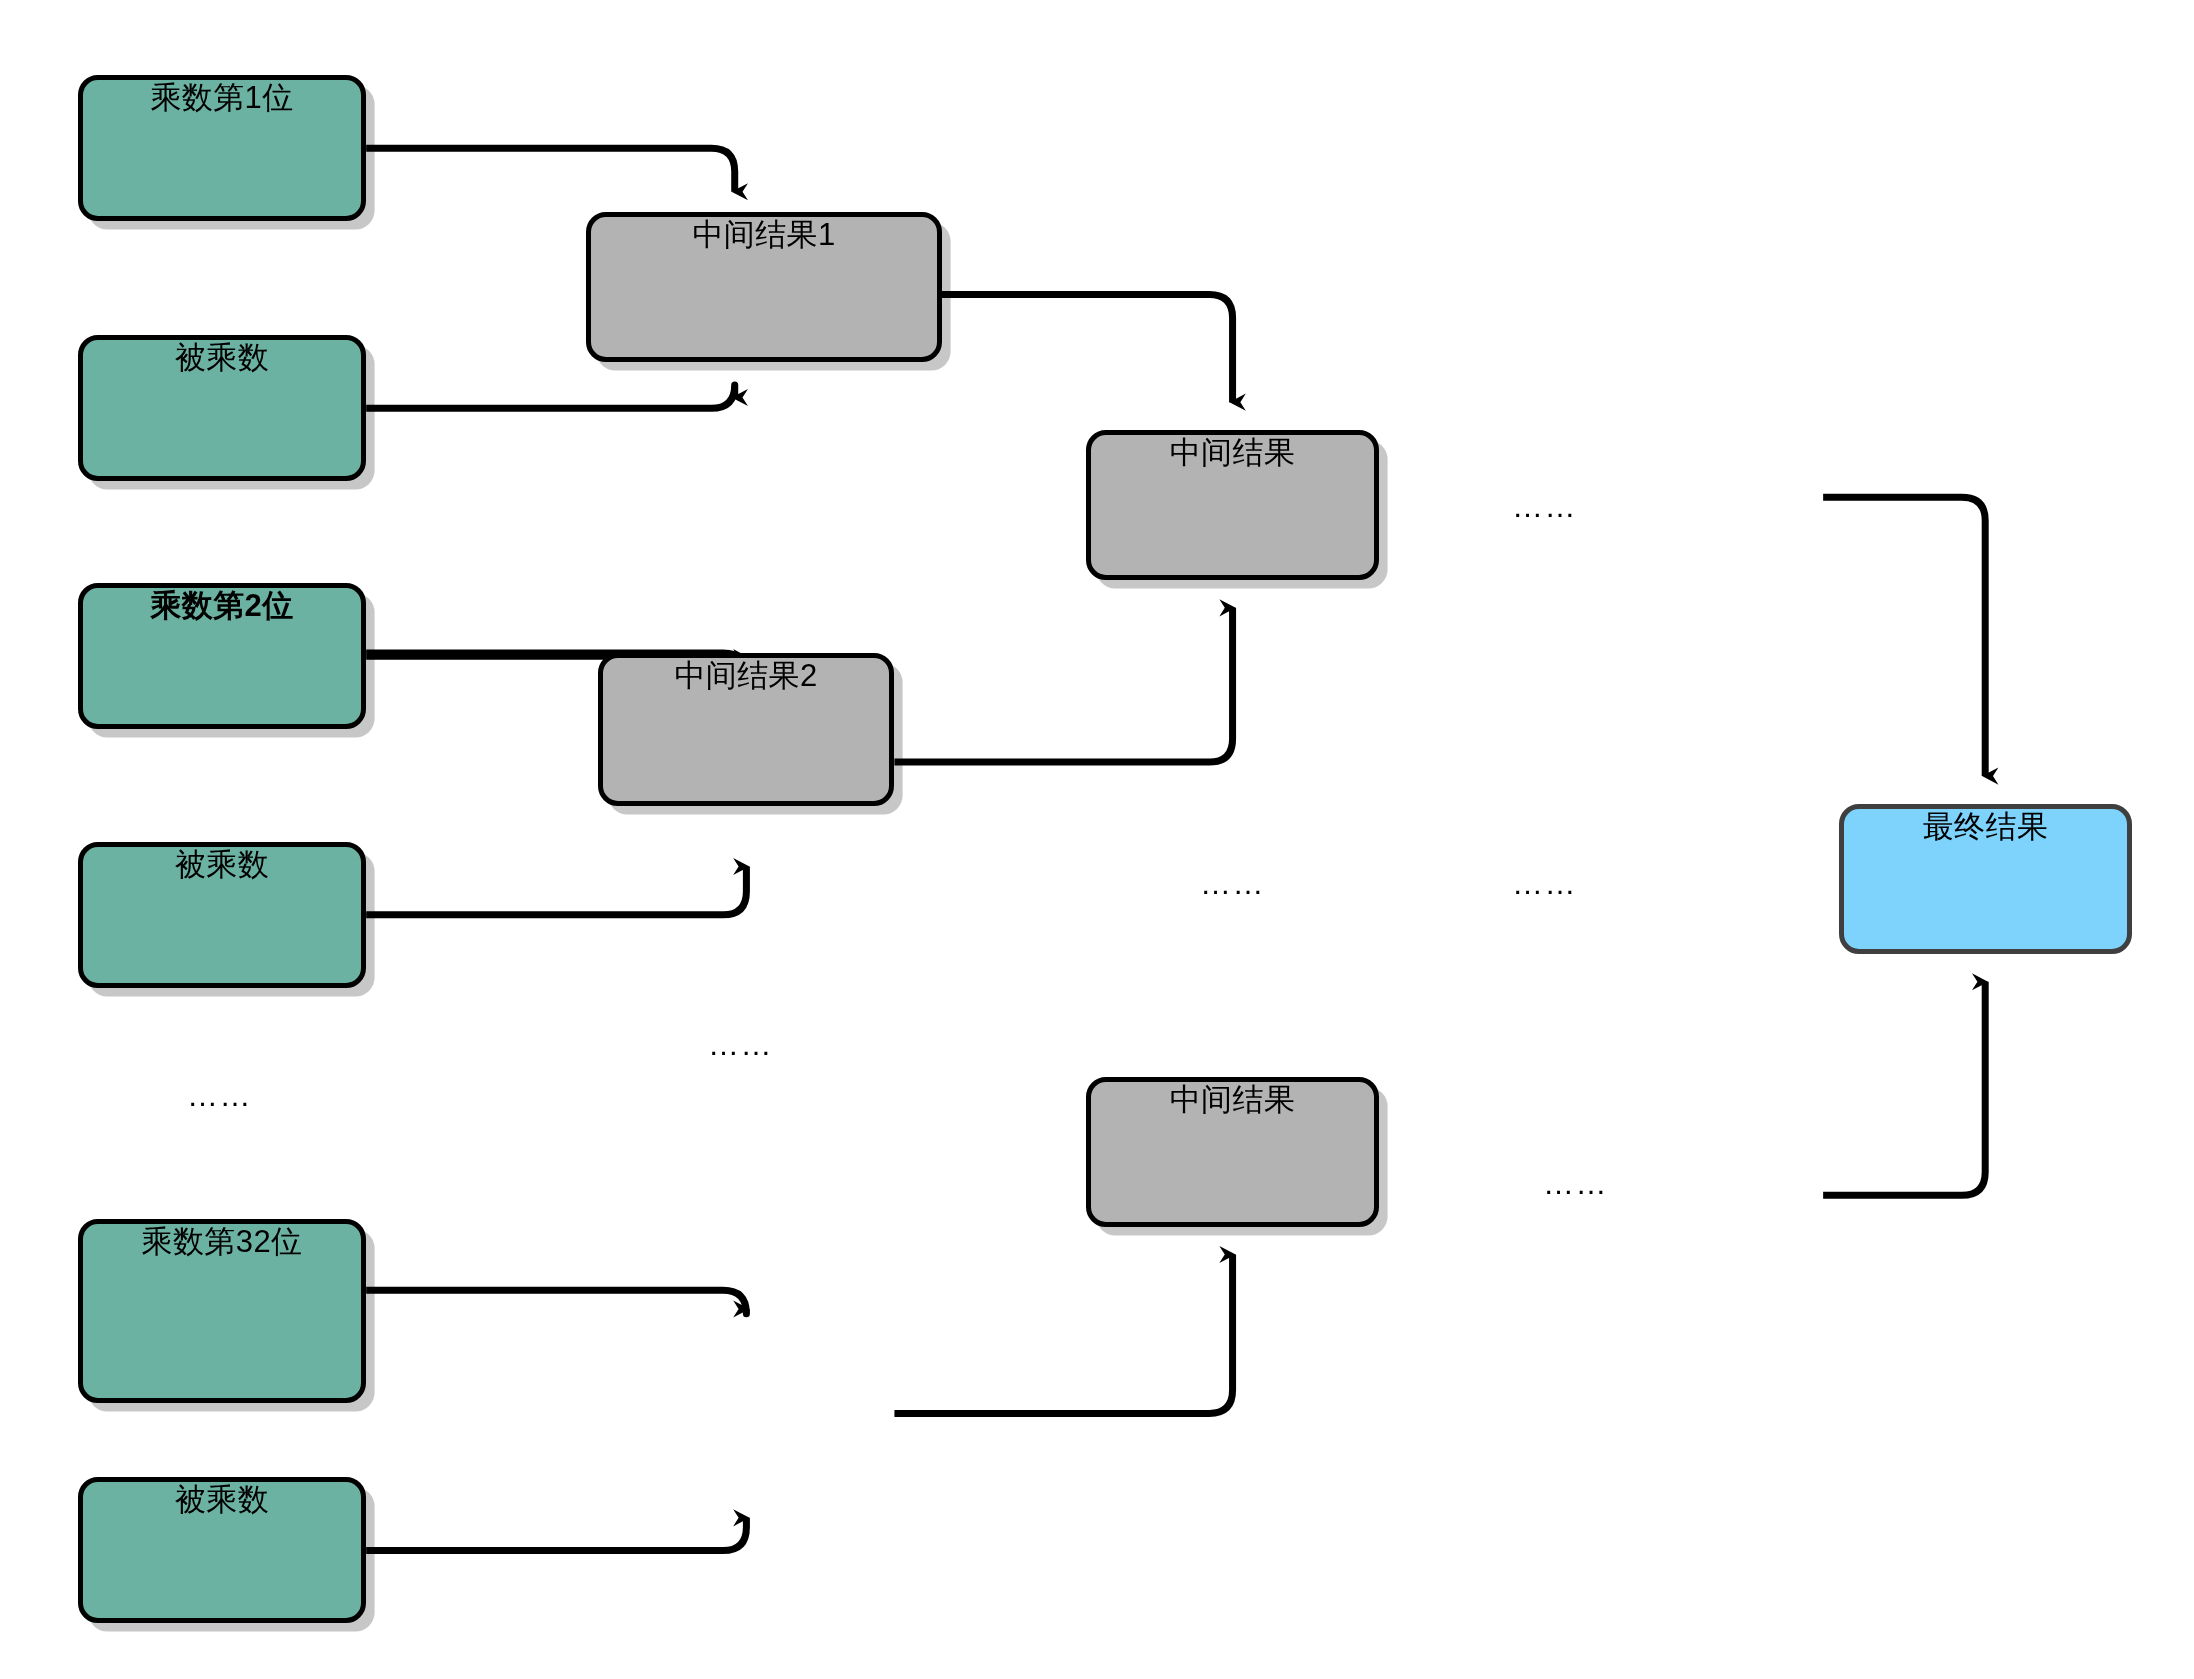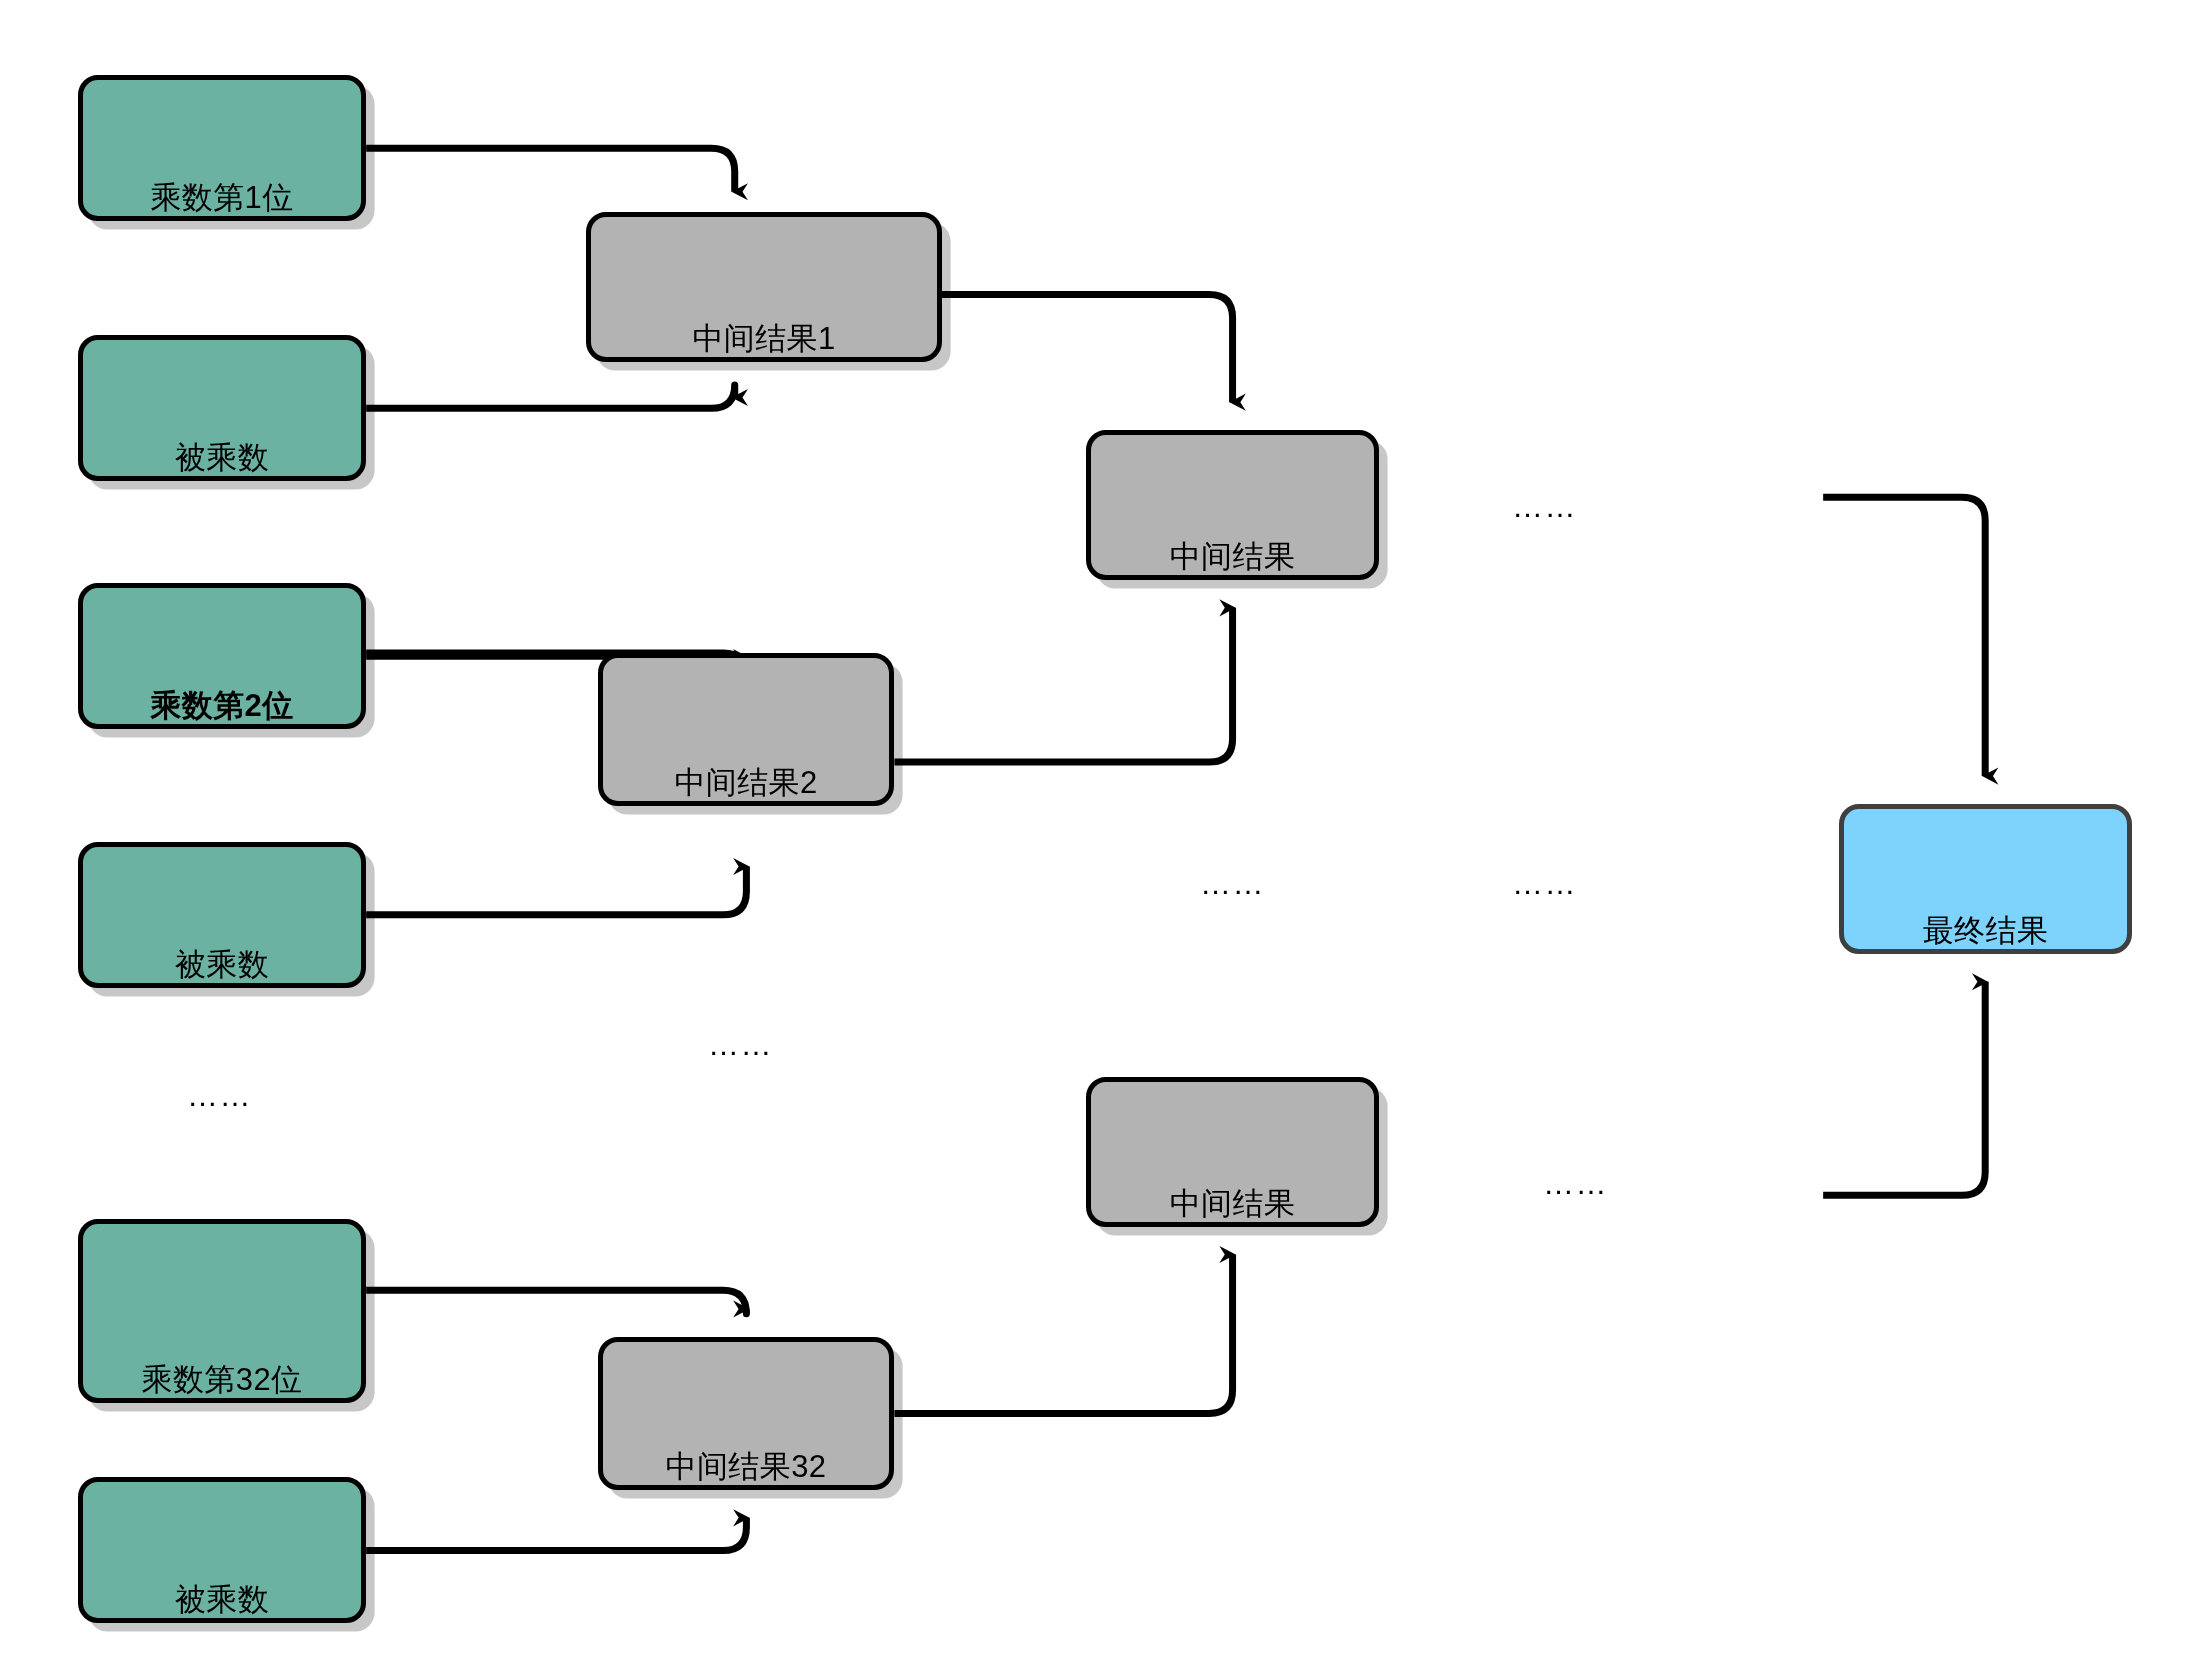--- a/index.html
+++ b/index.html
@@ -23,21 +23,21 @@
     left: 0;
     top: 0;
     width: 2194px;
     height: 1680px;
     pointer-events: none;
   }
   .node {
     position: absolute;
     box-sizing: border-box;
     display: flex;
-    align-items: flex-end;
+    align-items: flex-start;
     justify-content: center;
     border-radius: 20px;
     text-align: center;
     line-height: 1.15;
     white-space: nowrap;
     z-index: 5;
   }
   .node-input {
     background: #6CB2A3;
     border: 5.5px solid #000000;
@@ -137,23 +137,20 @@
   </div>
 
   <div class="node node-input" style="left:78px; top:1219px; width:288px; height:184px;">
     <span class="node-label">乘数第32位</span>
   </div>
 
   <div class="node node-input" style="left:78px; top:1477px; width:288px; height:146px;">
     <span class="node-label">被乘数</span>
   </div>
 
-  <div class="node node-mid" style="left:598px; top:1337px; width:296px; height:153px;">
-    <span class="node-label">中间结果32</span>
-  </div>
 
   <div class="node node-mid" style="left:1086px; top:1077px; width:293px; height:150px;">
     <span class="node-label">中间结果</span>
   </div>
 
   <div class="node node-final" style="left:1839px; top:804px; width:293px; height:150px;">
     <span class="node-label">最终结果</span>
   </div>
 
   <div class="ellipsis" style="left:1512px; top:489px;">……</div>

